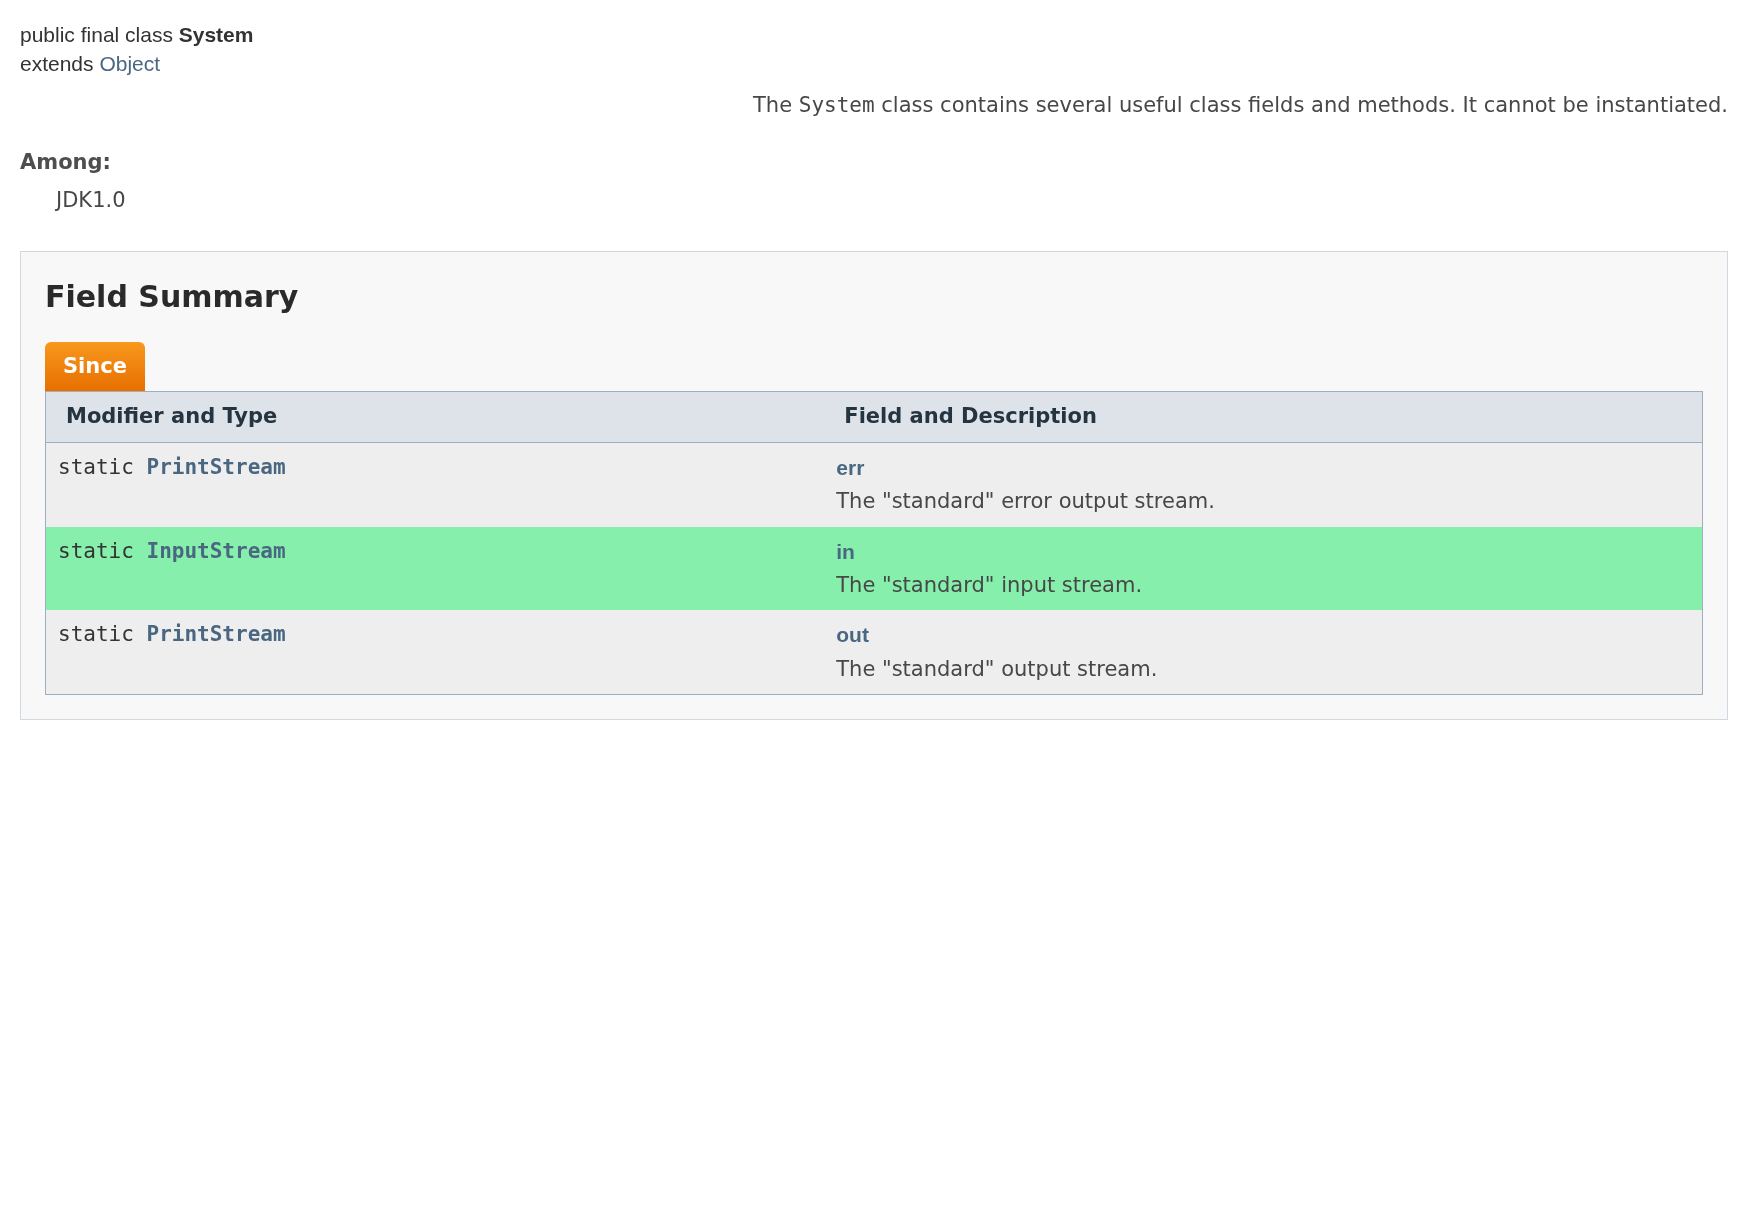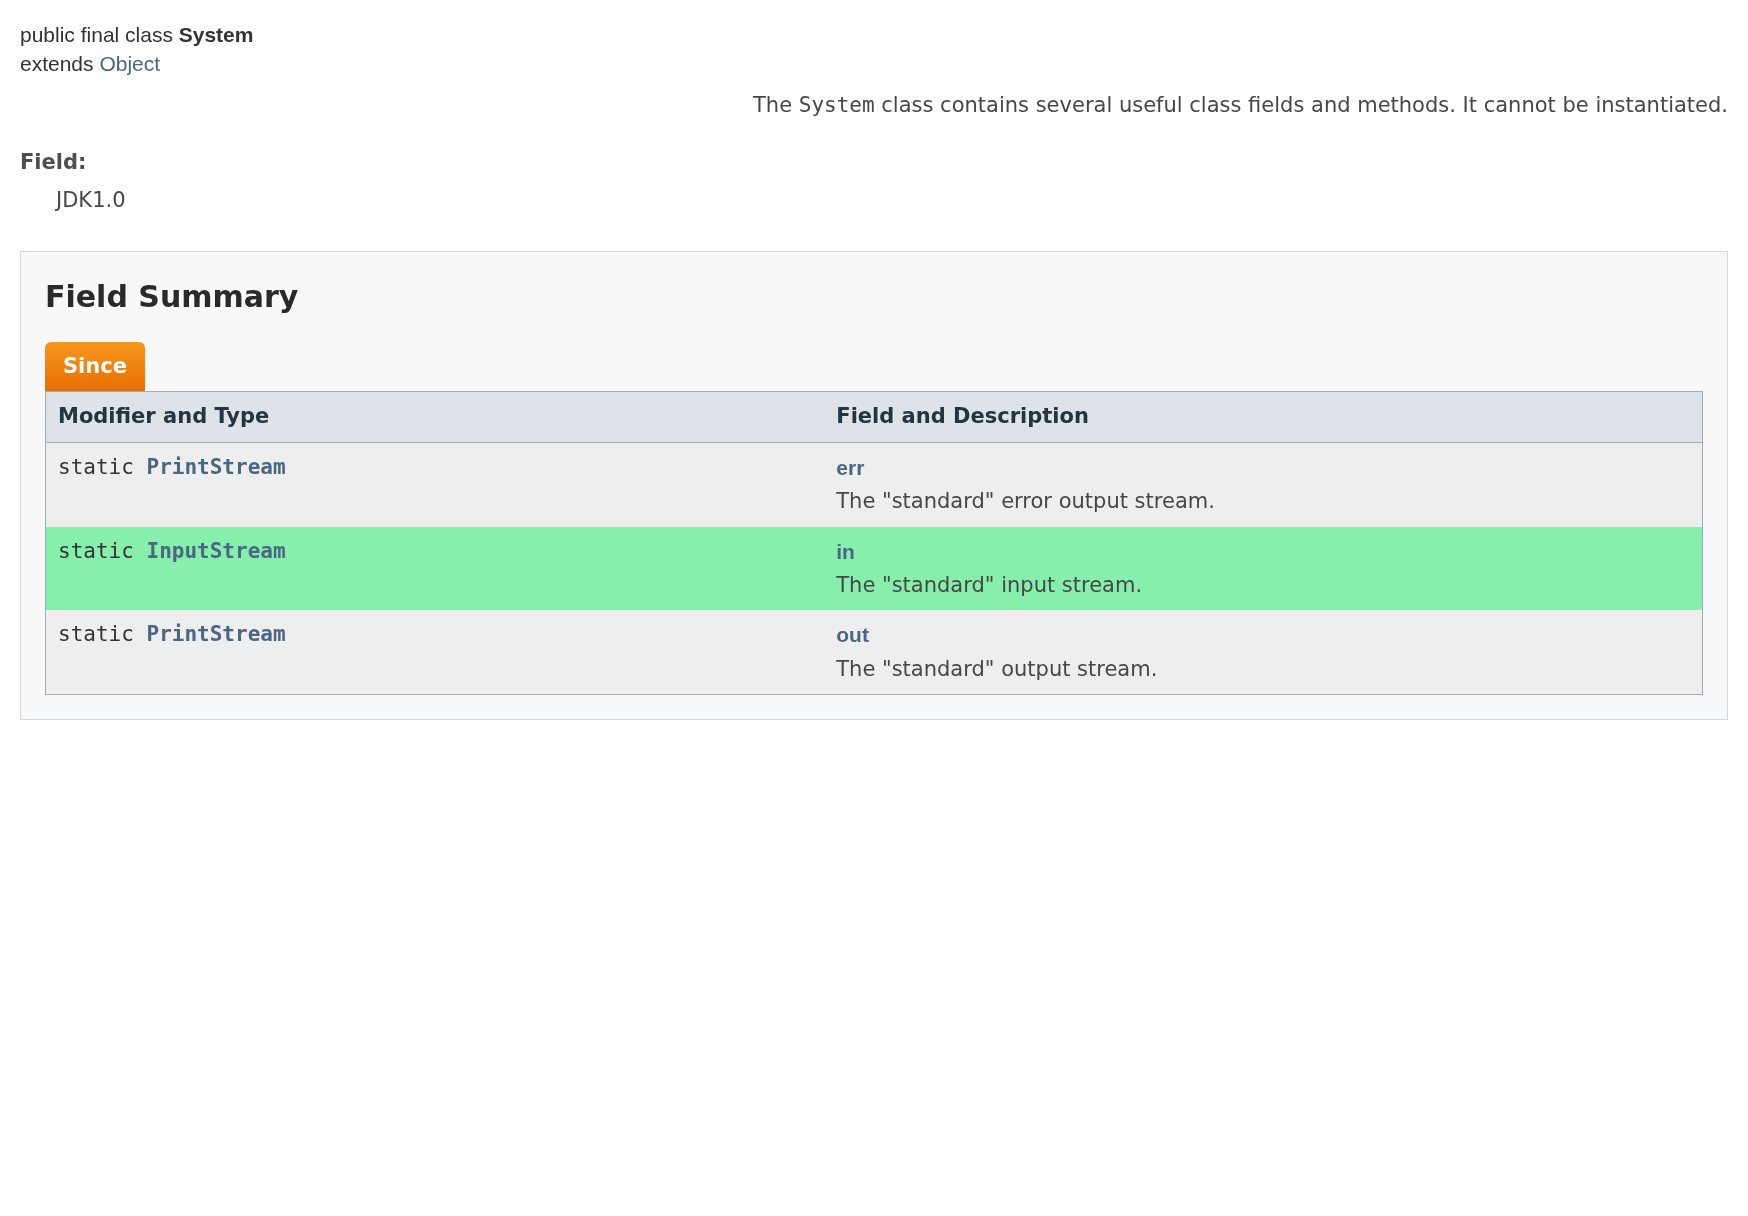--- a/index.html
+++ b/index.html
@@ -73,21 +73,21 @@
     table.field-table {
       width: 100%;
       border-collapse: collapse;
       border: 1px solid #9EADC0;
     }
     table.field-table th {
       background: #DEE3E9;
       text-align: left;
       font-weight: bold;
       color: #253441;
-      padding: 10px 12px;
+      padding: 10px 20px;
       border-top: 1px solid #9EADC0;
       border-bottom: 1px solid #9EADC0;
       font-size: 21px;
     }
     table.field-table td {
       padding: 10px 12px;
       vertical-align: top;
       font-size: 21px;
     }
     table.field-table tr.alt td {
@@ -127,21 +127,21 @@
   <span>public final class </span><span class="class-name">System</span><br>
   <span>extends </span><a class="link">Object</a>
 </div>
 
 <div class="description">
   <p>
     <span>The </span><code class="inline-code">System</code><span> class contains several useful class fields and methods. It cannot be instantiated.</span>
   </p>
 </div>
 
-<div class="tag-label">Field:</div>
+<div class="tag-label">Among:</div>
 <div class="tag-value">JDK1.0</div>
 
 <div class="summary-section">
   <h2 class="summary-title">Field Summary</h2>
 
   <span class="caption-tab">Since</span>
   <table class="field-table">
     <thead>
       <tr>
         <th>Modifier and Type</th>

